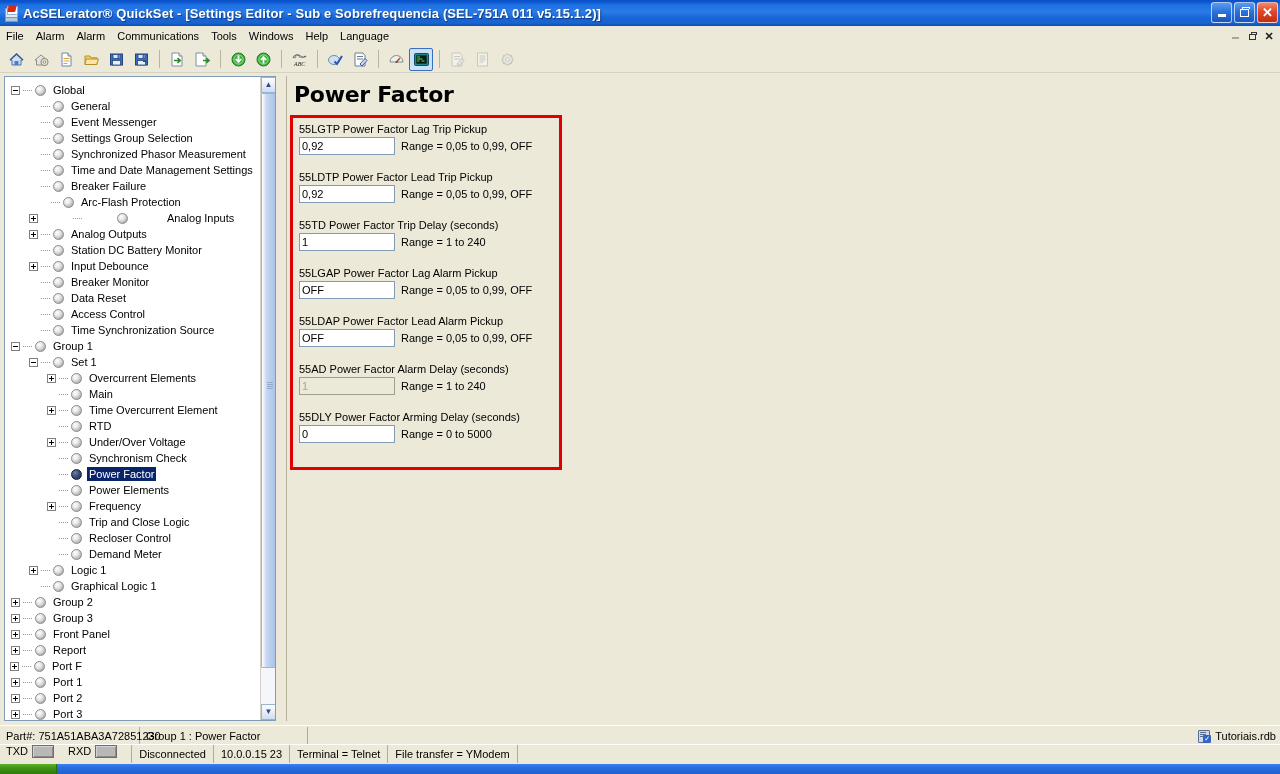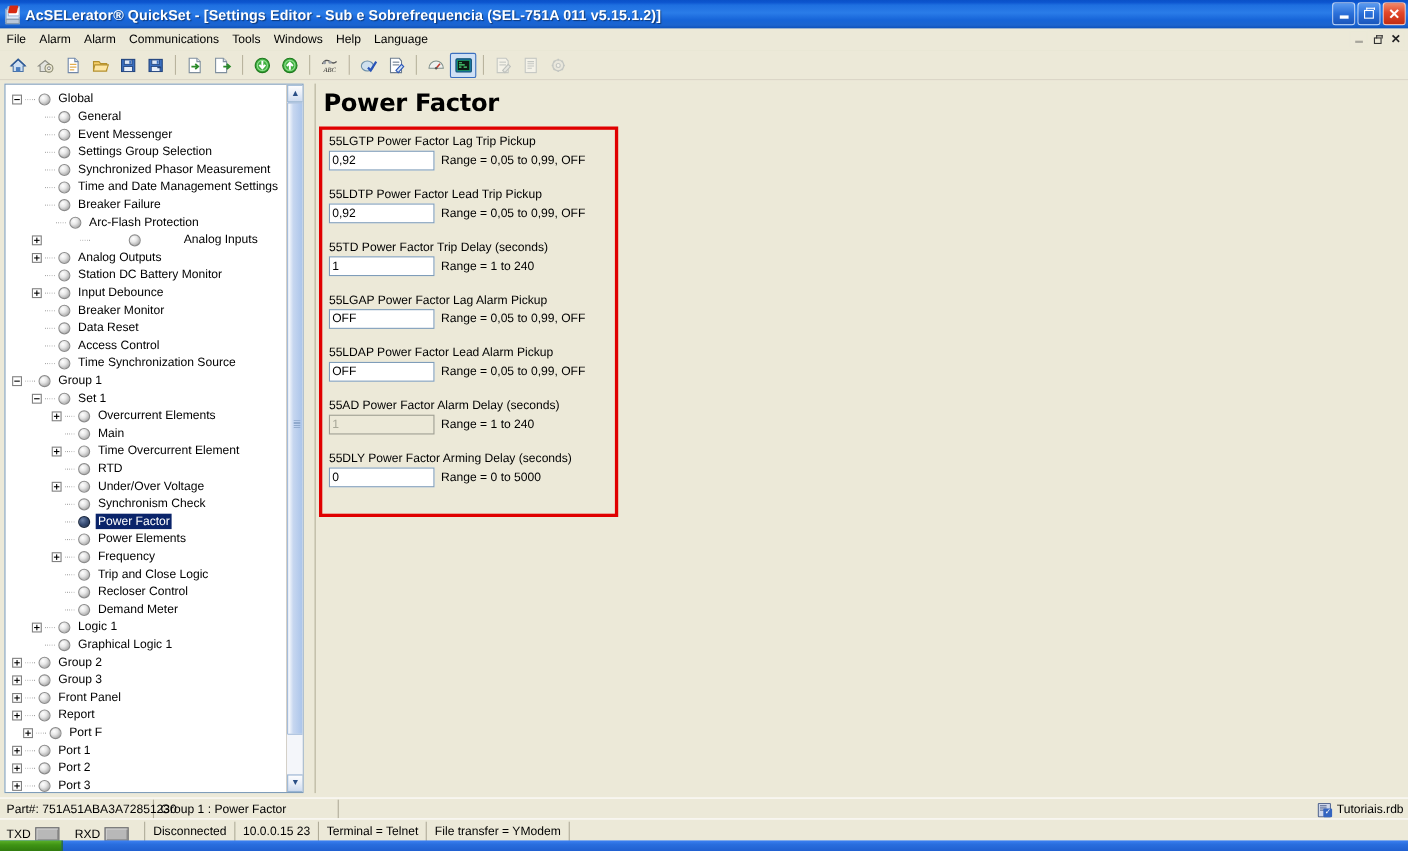--- a/index.html
+++ b/index.html
@@ -223,21 +223,21 @@
     font-size: 11px;
   }
   .rdb-icon { width: 14px; height: 14px; position: relative; }
   .rdb-icon .body { position:absolute; left:1px; top:1px; width:10px; height:11px; background:#cfd7ea; border:1px solid #5b6c93; border-radius:1px;}
   .rdb-icon .lines { position:absolute; left:3px; top:3px; width:6px; height:1px; background:#5b6c93; box-shadow: 0 2px 0 #5b6c93, 0 4px 0 #5b6c93;}
   .rdb-icon .chk { position:absolute; right:0px; bottom:0px; width:8px; height:8px; background:#3565c0; border-radius:1px; color:#fff; font-size:7px; line-height:8px; text-align:center;}
 
   .statusbar2 {
     position: absolute; left: 0; top: 744px; width: 1280px; height: 20px;
     background: #ece9d8; border-top: 1px solid #ffffff;
-    display: flex; align-items: flex-end;
+    display: flex; align-items: flex-start;
   }
   .led-label { font-size: 11px; margin: 0 4px 0 6px; }
   .led {
     width: 22px; height: 13px; background: #b8b8b8;
     border: 1px solid #6e6e6e; box-sizing: border-box;
     box-shadow: inset 1px 1px 0 #d4d4d4, inset -1px -1px 0 #8a8a8a;
   }
   .sb2-cell {
     height: 18px; display: flex; align-items: center; padding: 0 7px;
     font-size: 11px; color: #000;
@@ -684,21 +684,21 @@
             <div class="dots"></div>
             <div class="bullet"></div>
             <span class="tlabel">Front Panel</span>
           </div>
           <div class="tnode" style="padding-left: 6px;">
             <div class="expander plus"></div>
             <div class="dots"></div>
             <div class="bullet"></div>
             <span class="tlabel">Report</span>
           </div>
-          <div class="tnode" style="padding-left: 16px;">
+          <div class="tnode" style="padding-left: 5px;">
             <div class="expander plus"></div>
             <div class="dots"></div>
             <div class="bullet"></div>
             <span class="tlabel">Port F</span>
           </div>
           <div class="tnode" style="padding-left: 6px;">
             <div class="expander plus"></div>
             <div class="dots"></div>
             <div class="bullet"></div>
             <span class="tlabel">Port 1</span>

